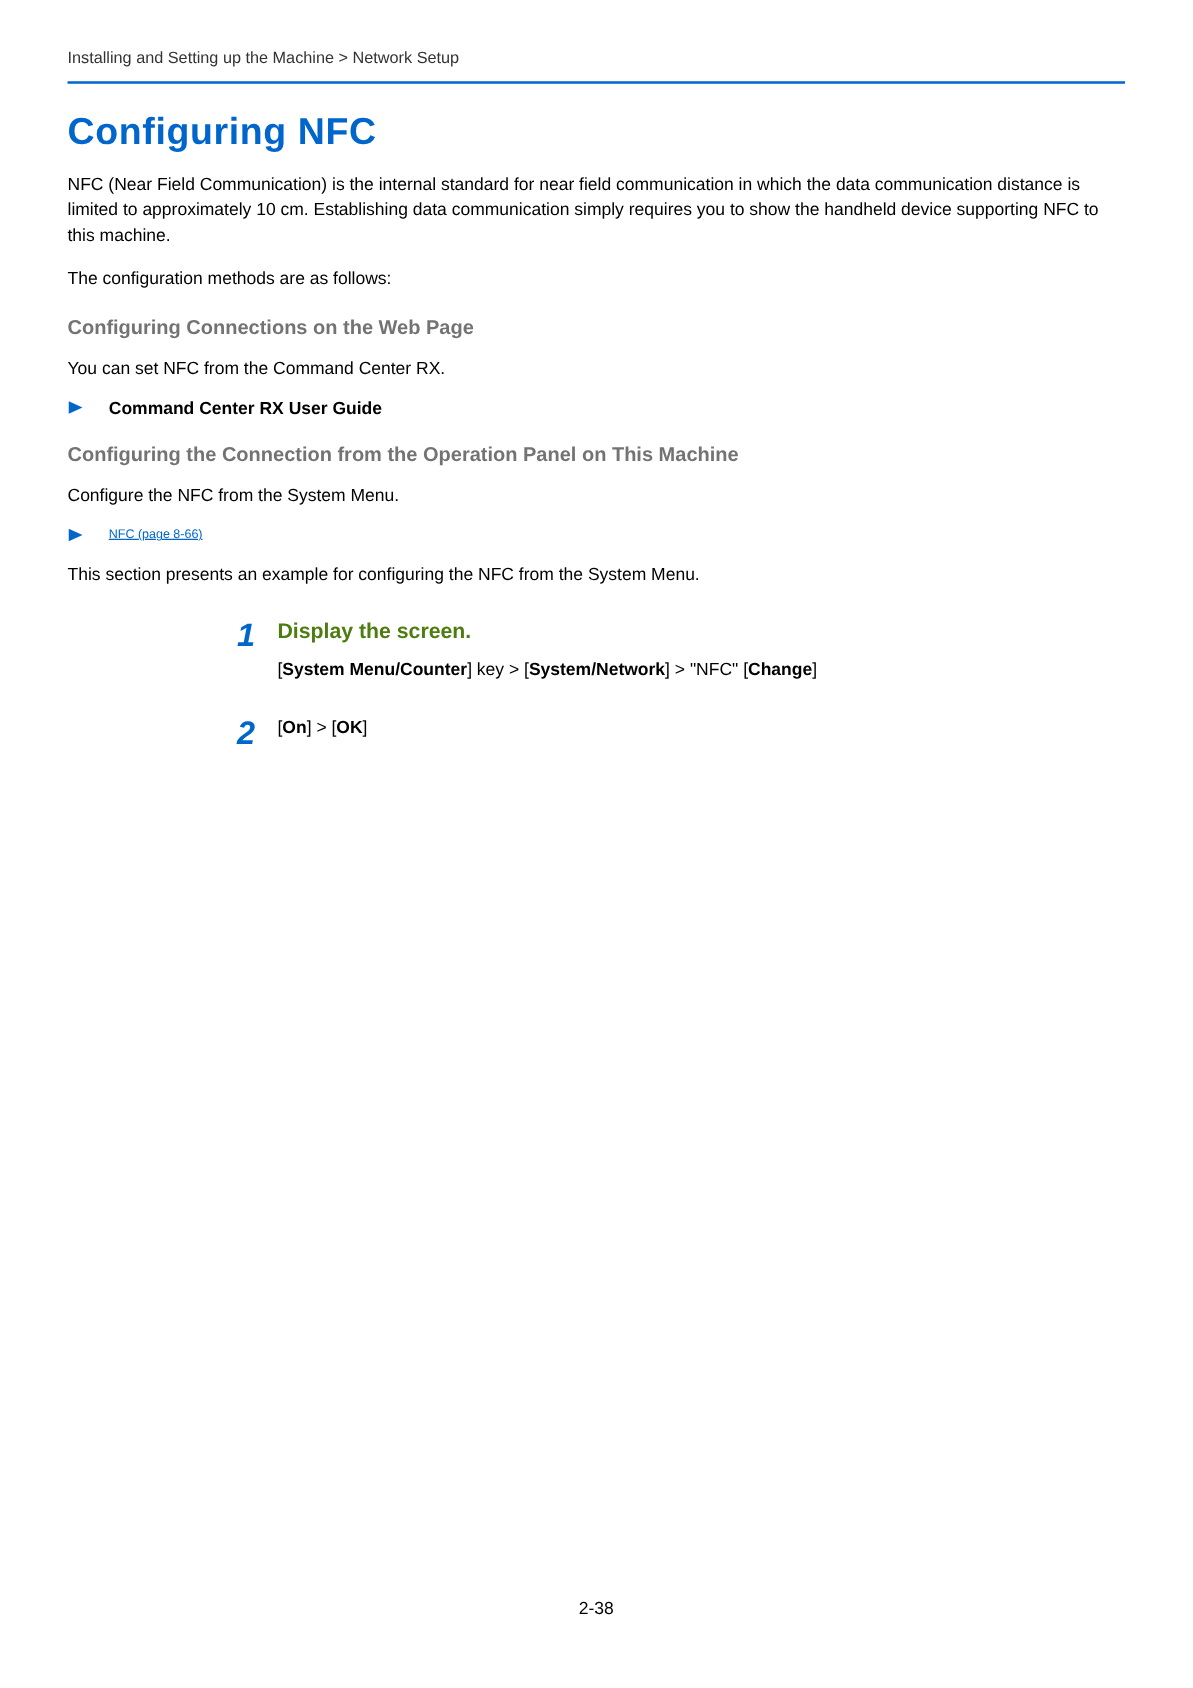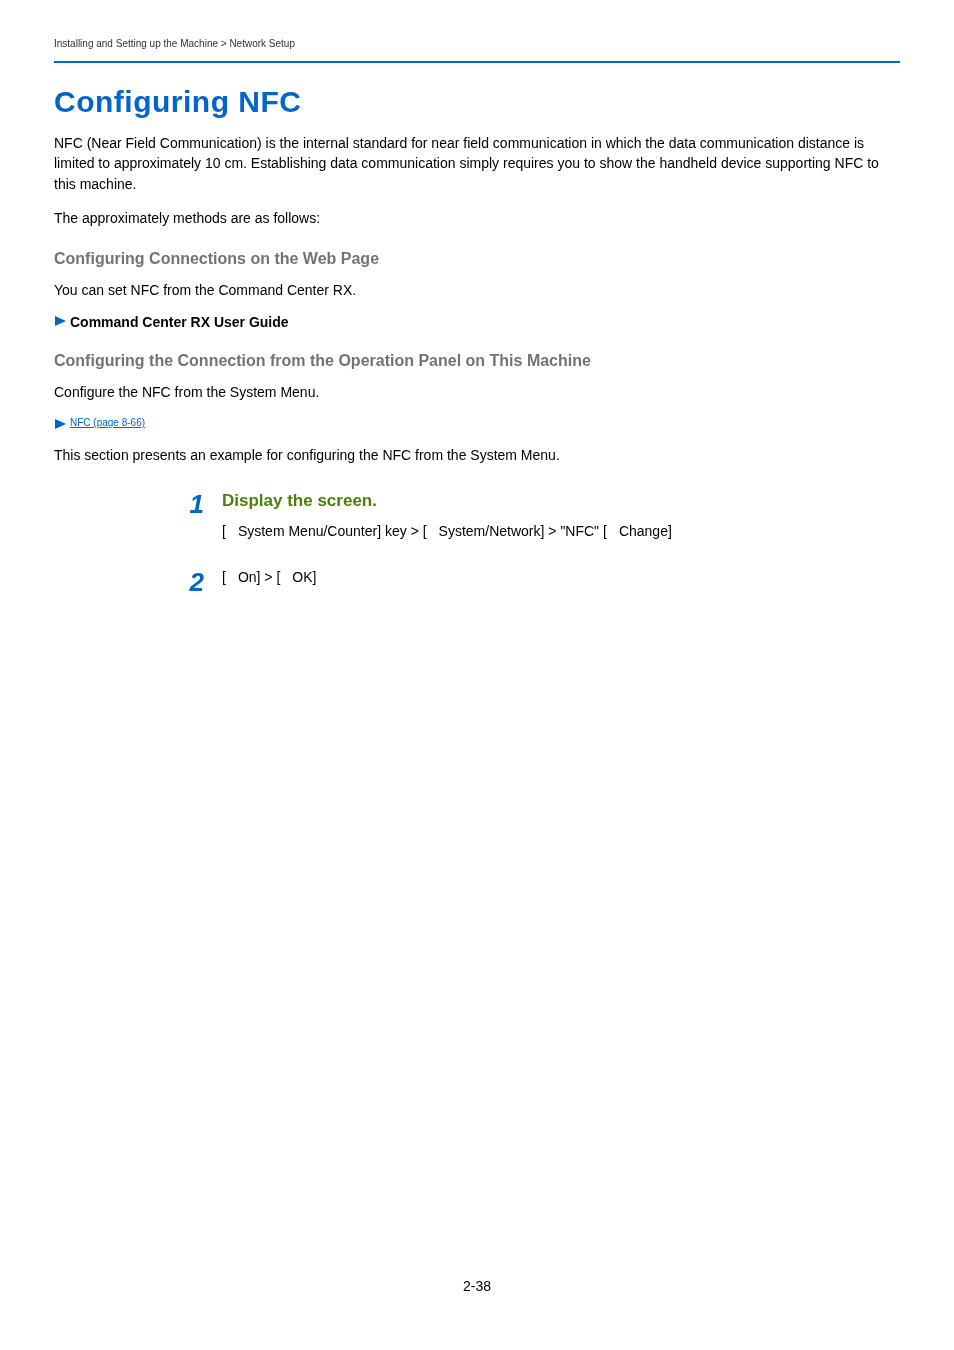--- a/index.html
+++ b/index.html
@@ -9,21 +9,21 @@
     }
     body {
       font-family: Arial, Helvetica, sans-serif;
       background: #ffffff;
       width: 954px;
       height: 1350px;
       position: relative;
       padding: 38px 54px;
     }
     .breadcrumb {
-      font-size: 10px;
+      font-size: 13px;
       color: #333;
       margin-bottom: 12px;
     }
     .divider-line {
       height: 2px;
       background: #0066cc;
       margin-bottom: 22px;
     }
     h1.main-title {
       font-family: Arial, Helvetica, sans-serif;
@@ -41,22 +41,22 @@
     }
     h2.section-title {
       font-size: 16px;
       font-weight: bold;
       color: #737373;
       margin-top: 22px;
       margin-bottom: 12px;
     }
     .ref-row {
       display: flex;
-      align-items: flex-start;
-      gap: 2px;
+      align-items: center;
+      gap: 19px;
       margin-bottom: 14px;
       margin-top: 6px;
     }
     .arrow-icon {
       width: 14px;
       height: 14px;
       flex-shrink: 0;
     }
     .ref-text-bold {
       font-size: 14px;
@@ -105,34 +105,33 @@
     .page-number {
       position: absolute;
       bottom: 56px;
       left: 0;
       right: 0;
       text-align: center;
       font-size: 14px;
       color: #000;
     }
     .bold {
-      font-weight: normal;
-      padding-left: 12px;
+      font-weight: bold;
     }
   </style>
 </head>
 <body>
 
 <div class="breadcrumb">Installing and Setting up the Machine &gt; Network Setup</div>
 <div class="divider-line"></div>
 
 <h1 class="main-title">Configuring NFC</h1>
 
 <p class="body-text">NFC (Near Field Communication) is the internal standard for near field communication in which the data communication distance is limited to approximately 10 cm. Establishing data communication simply requires you to show the handheld device supporting NFC to this machine.</p>
-<p class="body-text">The approximately methods are as follows:</p>
+<p class="body-text">The configuration methods are as follows:</p>
 
 <h2 class="section-title">Configuring Connections on the Web Page</h2>
 <p class="body-text">You can set NFC from the Command Center RX.</p>
 <div class="ref-row">
   <svg class="arrow-icon" viewBox="0 0 14 14">
     <polygon points="1,2 12,7 1,12" fill="#0066cc"></polygon>
   </svg>
   <span class="ref-text-bold">Command Center RX User Guide</span>
 </div>
 

